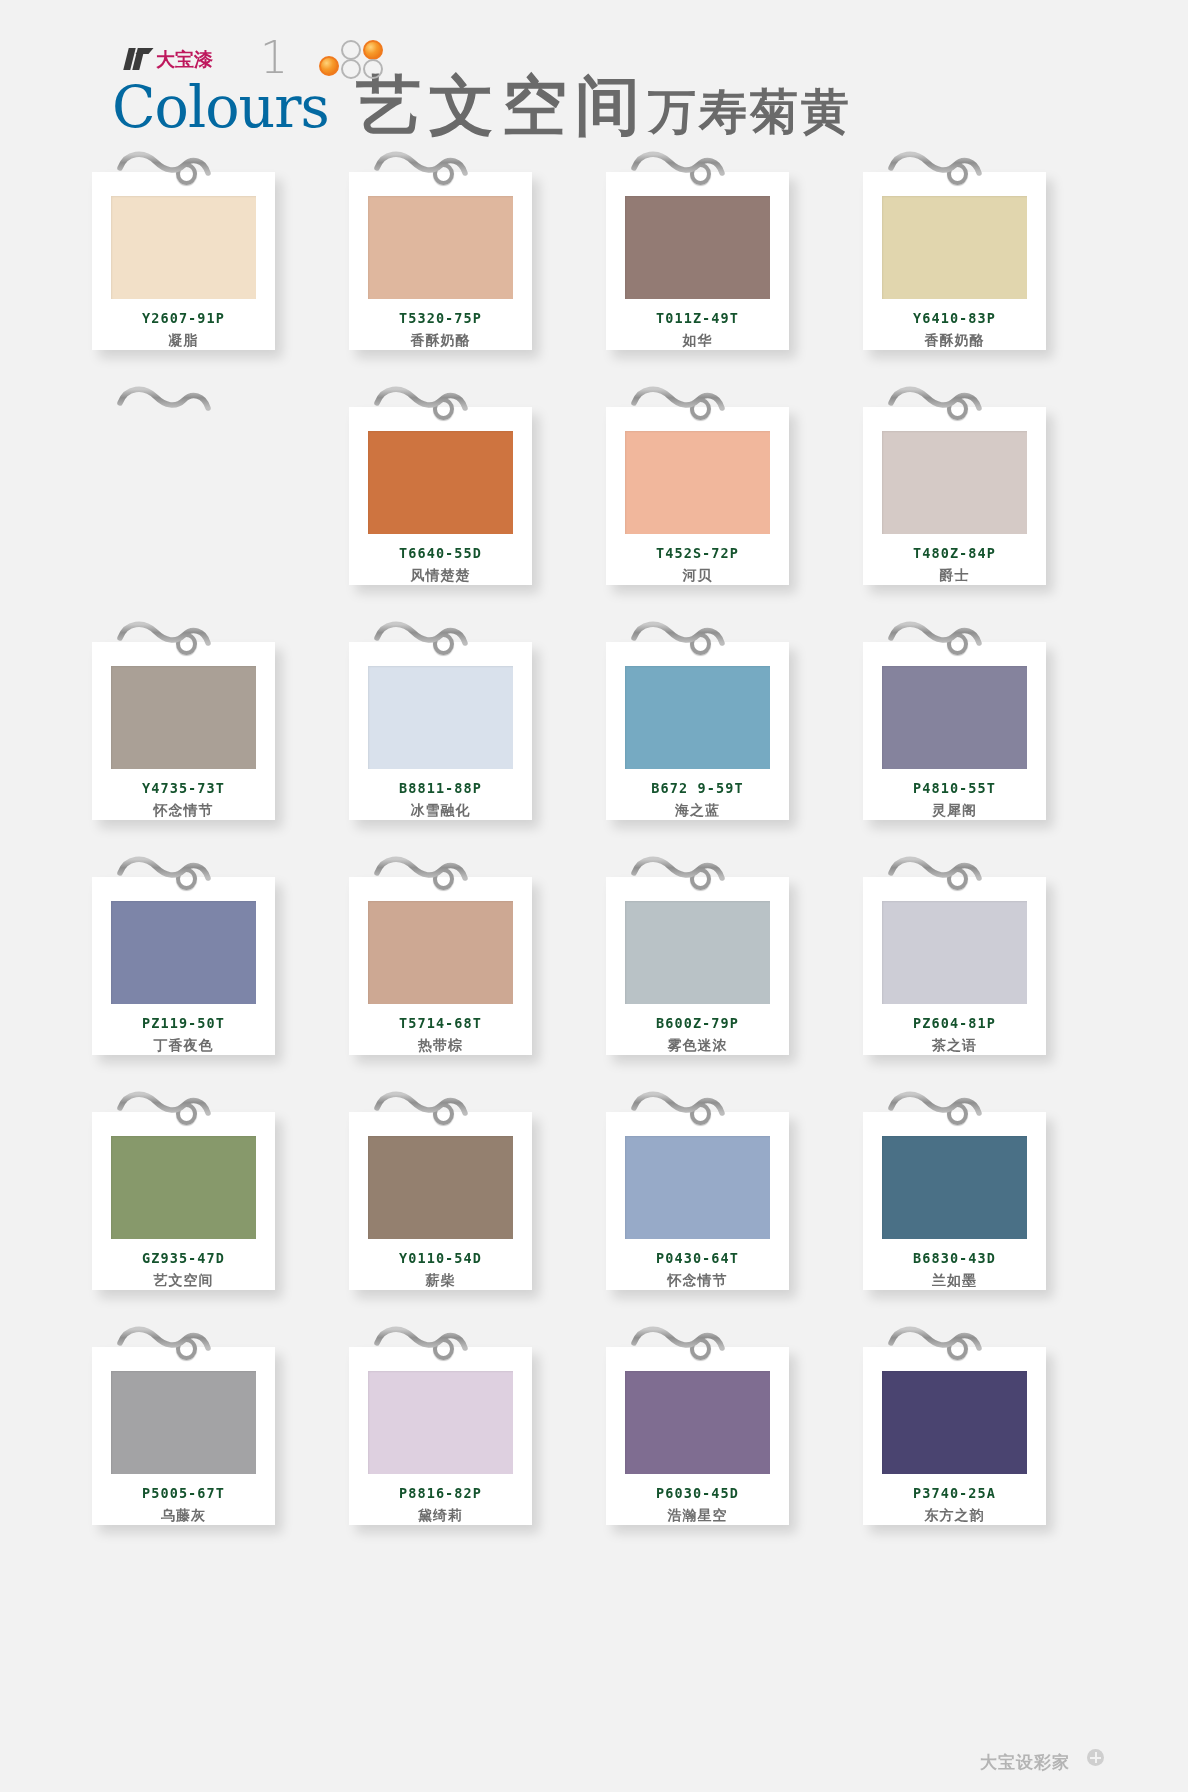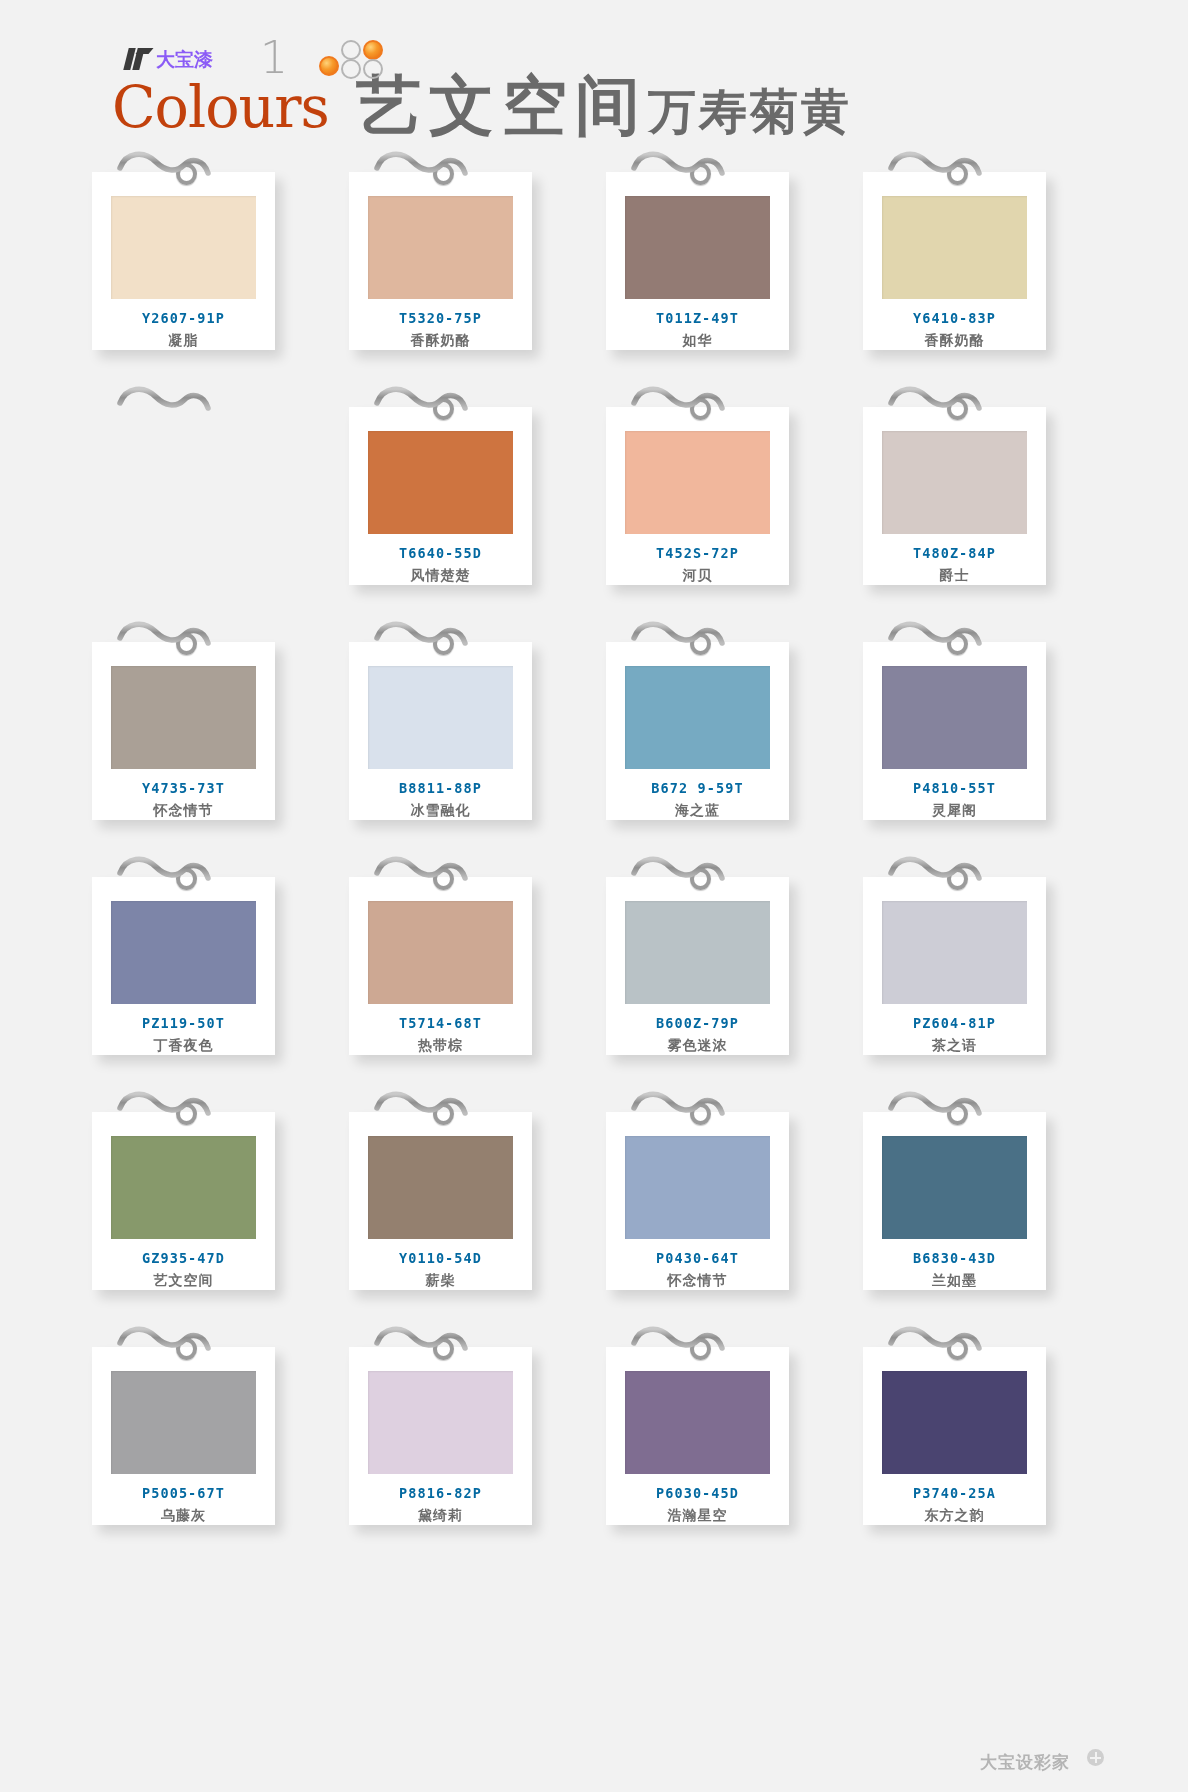--- a/index.html
+++ b/index.html
@@ -58,21 +58,21 @@
   }
   .brand-mark i:nth-child(3) {
     width: 13px; height: 6px; left: 12px; top: 0;
     transform: skewX(-40deg);
   }
 
   .brand-cn {
     font-family: "DejaVu Sans", sans-serif;
     font-size: 19px;
     font-weight: 700;
-    color: #8b5cf6;
+    color: #be185d;
     letter-spacing: 0px;
     line-height: 22px;
   }
 
   .brand-1688 {
     position: absolute;
     top: 12px;
     left: 148px;
     display: flex;
     align-items: flex-start;
@@ -102,21 +102,21 @@
   .c8c { position: absolute; left: 74px; top: 2px; }
   .c8d { position: absolute; left: 74px; top: 21px; }
 
   .colours-word {
     position: absolute;
     left: 0;
     top: 48px;
     font-family: "DejaVu Serif", serif;
     font-size: 57px;
     font-weight: 400;
-    color: #c2410c;
+    color: #0369a1;
     letter-spacing: -1px;
     line-height: 66px;
   }
 
   .title-wrap {
     display: flex;
     align-items: baseline;
     margin-left: 26px;
   }
   .title-big {
@@ -196,21 +196,21 @@
     height: 105px;
     margin-top: 24px;
     box-shadow: 1px 1px 2px rgba(0,0,0,0.06) inset;
   }
 
   .code {
     margin-top: 11px;
     font-family: "DejaVu Sans Mono", monospace;
     font-size: 13.5px;
     font-weight: 700;
-    color: #0369a1;
+    color: #14532d;
     letter-spacing: 1.1px;
   }
 
   .cname {
     margin-top: 6px;
     font-family: "DejaVu Sans", sans-serif;
     font-size: 14px;
     font-weight: 700;
     color: #6d6d6d;
     letter-spacing: 1px;

